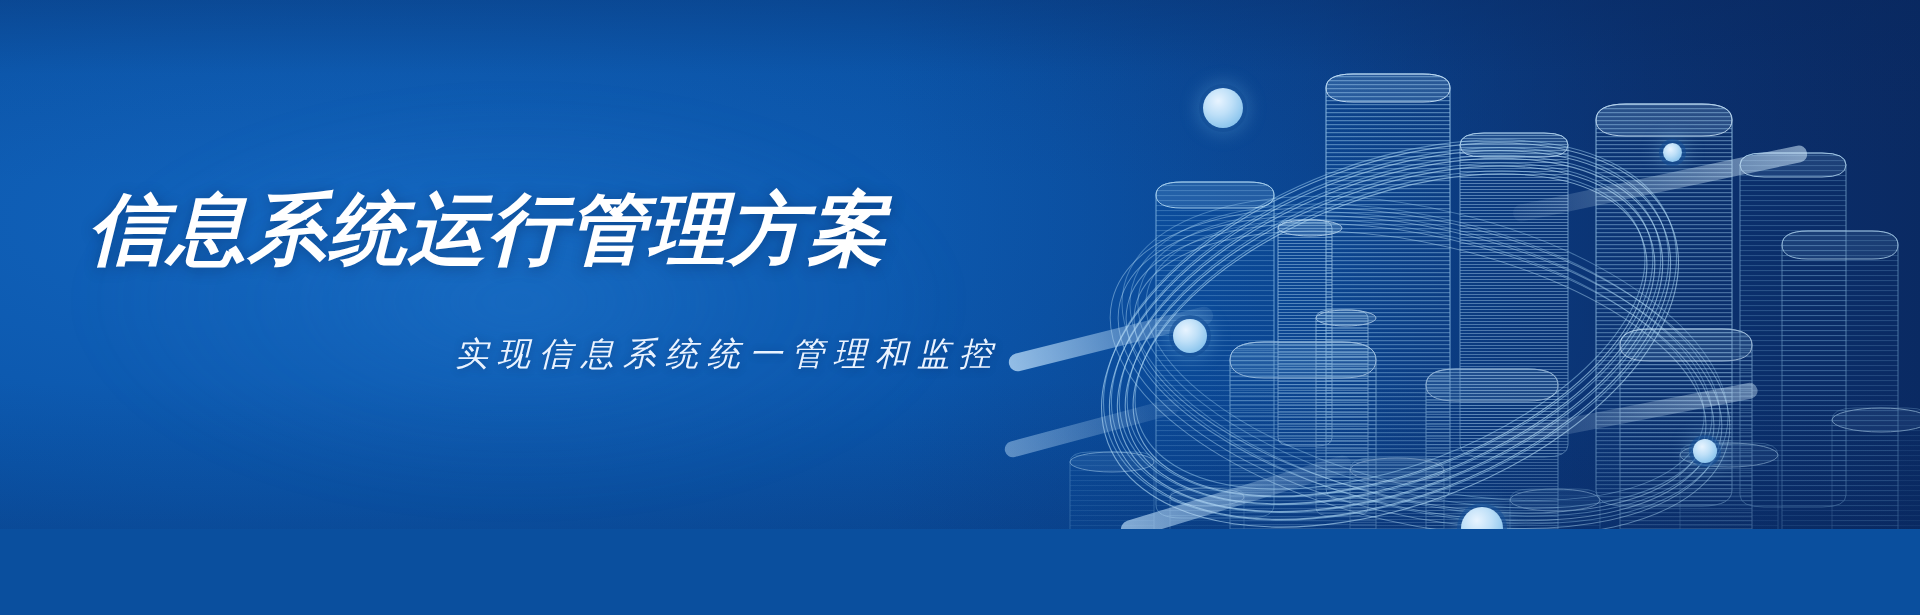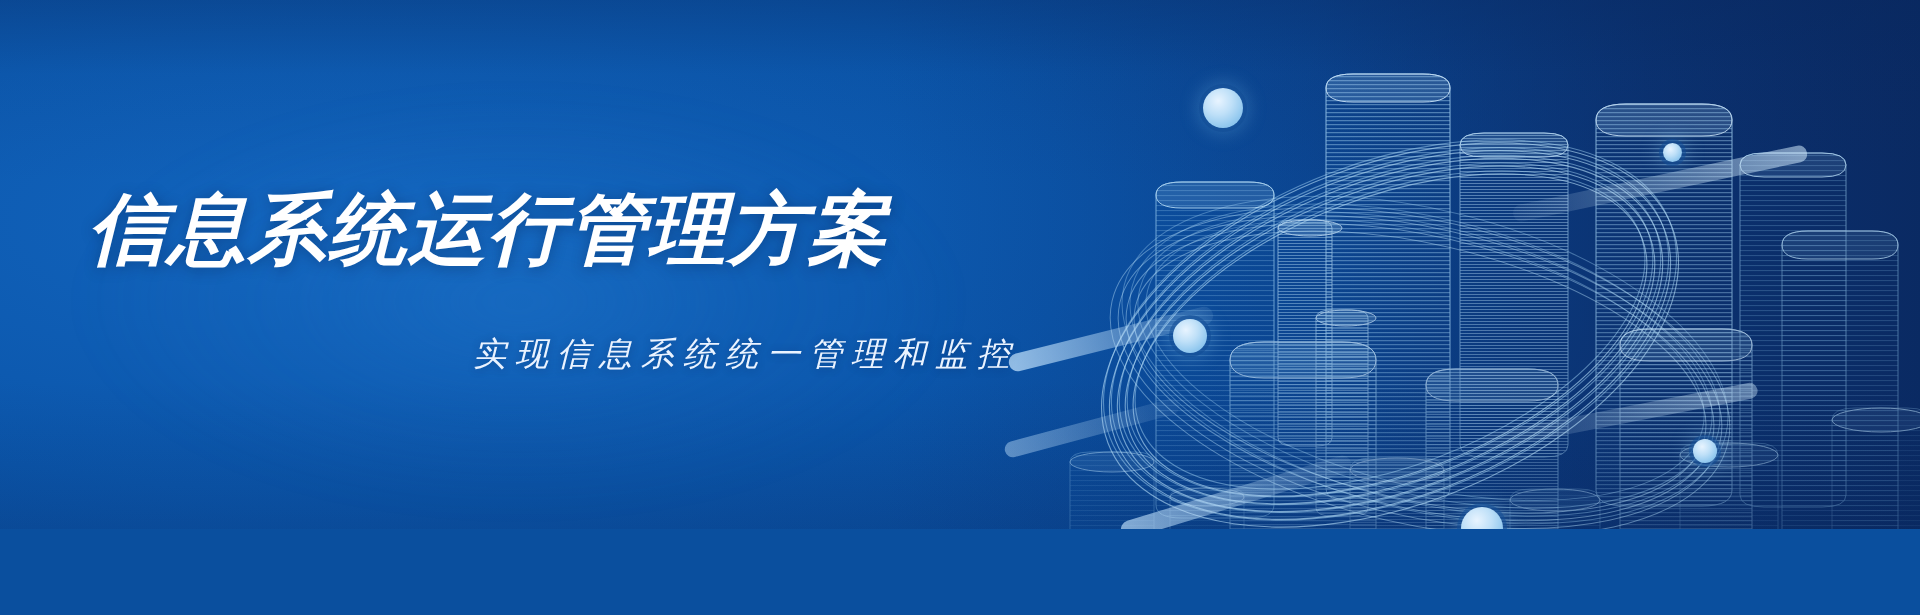--- a/index.html
+++ b/index.html
@@ -62,21 +62,21 @@
     line-height:1.0;
     font-weight:bold;
     font-style:italic;
     color:#ffffff;
     letter-spacing:2px;
     white-space:nowrap;
     text-shadow:0 2px 14px rgba(3,24,62,0.35);
   }
   .subtitle{
     position:absolute;
-    left:473px; top:333px;
+    left:455px; top:333px;
     margin:0;
     font-size:33px;
     line-height:1.25;
     font-weight:400;
     font-style:italic;
     color:#eaf3ff;
     letter-spacing:9px;
     white-space:nowrap;
     text-shadow:0 1px 8px rgba(3,24,62,0.30);
   }

